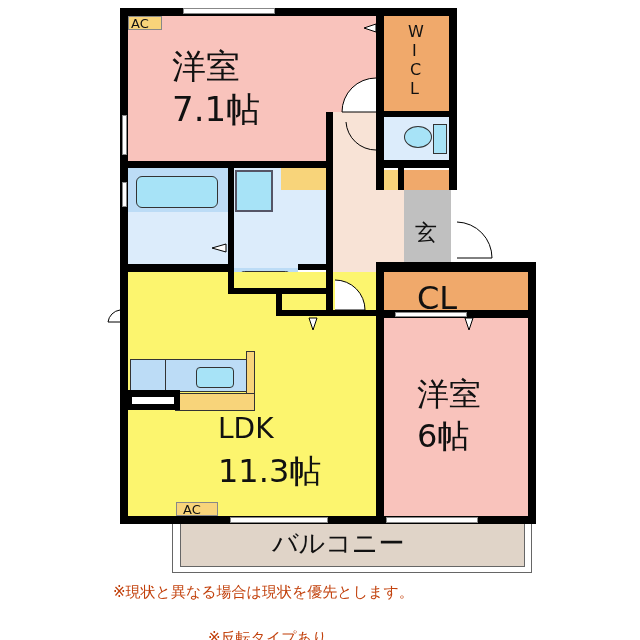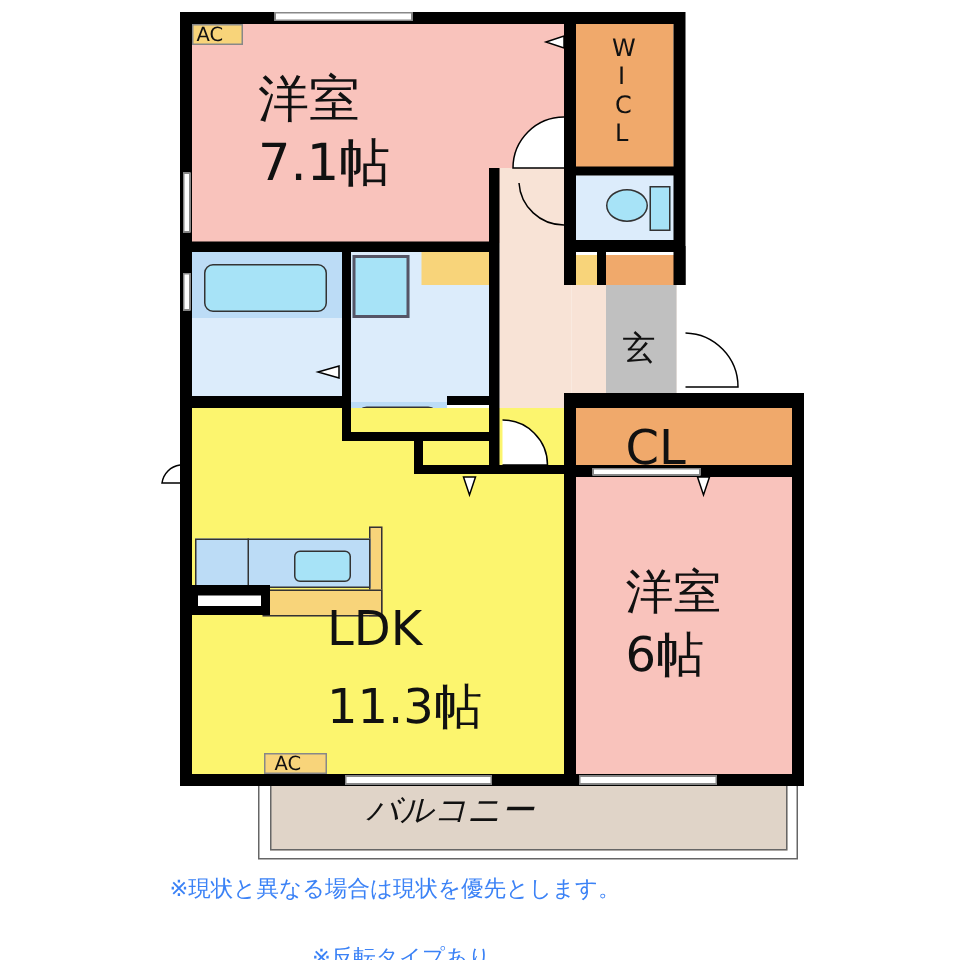--- a/index.html
+++ b/index.html
@@ -1,21 +1,21 @@
 <!DOCTYPE html>
 <html><head>
 <meta charset="utf-8">
 <style>
   html,body{margin:0;padding:0;background:#fff;}
   body{width:640px;height:640px;position:relative;overflow:hidden;font-family:"DejaVu Sans","Liberation Sans",sans-serif;}
   .abs{position:absolute;box-sizing:border-box;}
   .wall{background:#000;}
   .lbl{position:absolute;color:#111;line-height:1;}
   .win{background:#fff;border:1px solid #888;}
-  .note{position:absolute;font-size:15px;color:#3b82f6;white-space:nowrap;}
+  .note{position:absolute;font-size:15px;color:#c2410c;white-space:nowrap;}
 </style>
 </head>
 <body>
 
 <div class="abs" style="left:128px;top:16px;width:251px;height:146px;background:var(--c,#f9c3bc);"></div>
 
 <div class="abs" style="left:383px;top:16px;width:66px;height:96px;background:#f0a96b;"></div>
 
 <div class="abs" style="left:383px;top:117px;width:70px;height:44px;background:#dcecfb;"></div>
 
@@ -100,27 +100,27 @@
 <span class="lbl" style="left:412px;top:43px;font-size:16px;">I</span>
 <span class="lbl" style="left:410px;top:62px;font-size:16px;">C</span>
 <span class="lbl" style="left:410px;top:81px;font-size:16px;">L</span>
 
 <div class="abs" style="left:404px;top:126px;width:28px;height:22px;background:#a7e3f7;border:1px solid #333;border-radius:50%;"></div>
 <div class="abs" style="left:433px;top:124px;width:14px;height:30px;background:#a7e3f7;border:1px solid #333;"></div>
 
 <span class="lbl" style="left:415px;top:222px;font-size:22px;">玄</span>
 <span class="lbl" style="left:417px;top:282px;font-size:32px;">CL</span>
 
-<span class="lbl" style="left:218px;top:403px;font-size:32px;">LDK</span>
+<span class="lbl" style="left:218px;top:415px;font-size:28px;">LDK</span>
 <span class="lbl" style="left:218px;top:455px;font-size:32px;">11.3帖</span>
 
 <span class="lbl" style="left:417px;top:378px;font-size:32px;">洋室</span>
 <span class="lbl" style="left:417px;top:420px;font-size:32px;">6帖</span>
 
-<span class="lbl" style="left:244px;top:530px;font-size:22px;font-style:italic;">バルコニー</span>
+<span class="lbl" style="left:272px;top:530px;font-size:26px;">バルコニー</span>
 
 <svg class="abs" style="left:0;top:0;width:640px;height:640px;pointer-events:none;">
   <path d="M376 78 A34 34 0 0 0 342 112 L376 112" fill="#fff" stroke="#000" stroke-width="1"></path>
   <path d="M376 150 A30 30 0 0 1 346 122" fill="none" stroke="#000" stroke-width="1"></path>
   <path d="M457 222 A36 36 0 0 1 492 258 L457 258" fill="#fff" stroke="#000" stroke-width="1"></path>
   <path d="M335 280 A30 30 0 0 1 365 310 L335 310" fill="#fff" stroke="#000" stroke-width="1"></path>
   <path d="M120 322 L108 322 A14 14 0 0 1 120 310" fill="#fff" stroke="#000" stroke-width="1"></path>
   <polygon points="364,28 376,24 376,32" fill="#fff" stroke="#000"></polygon>
   <polygon points="212,248 226,244 226,252" fill="#fff" stroke="#000"></polygon>
   <polygon points="309,318 317,318 313,330" fill="#fff" stroke="#000"></polygon>

